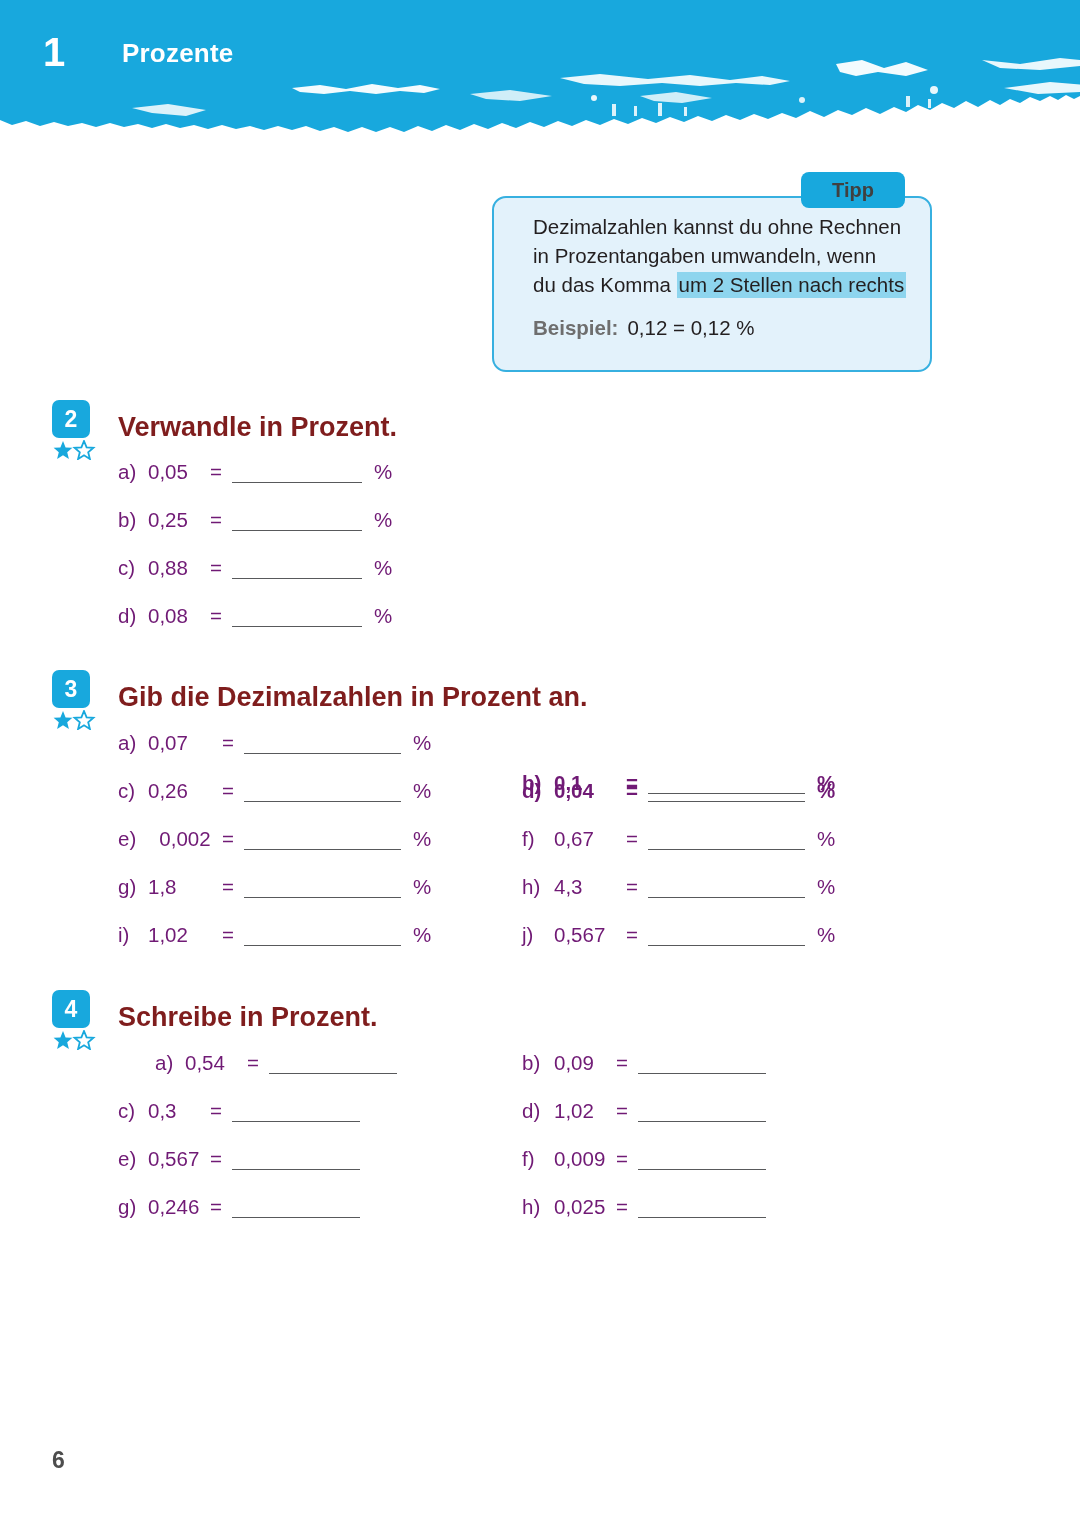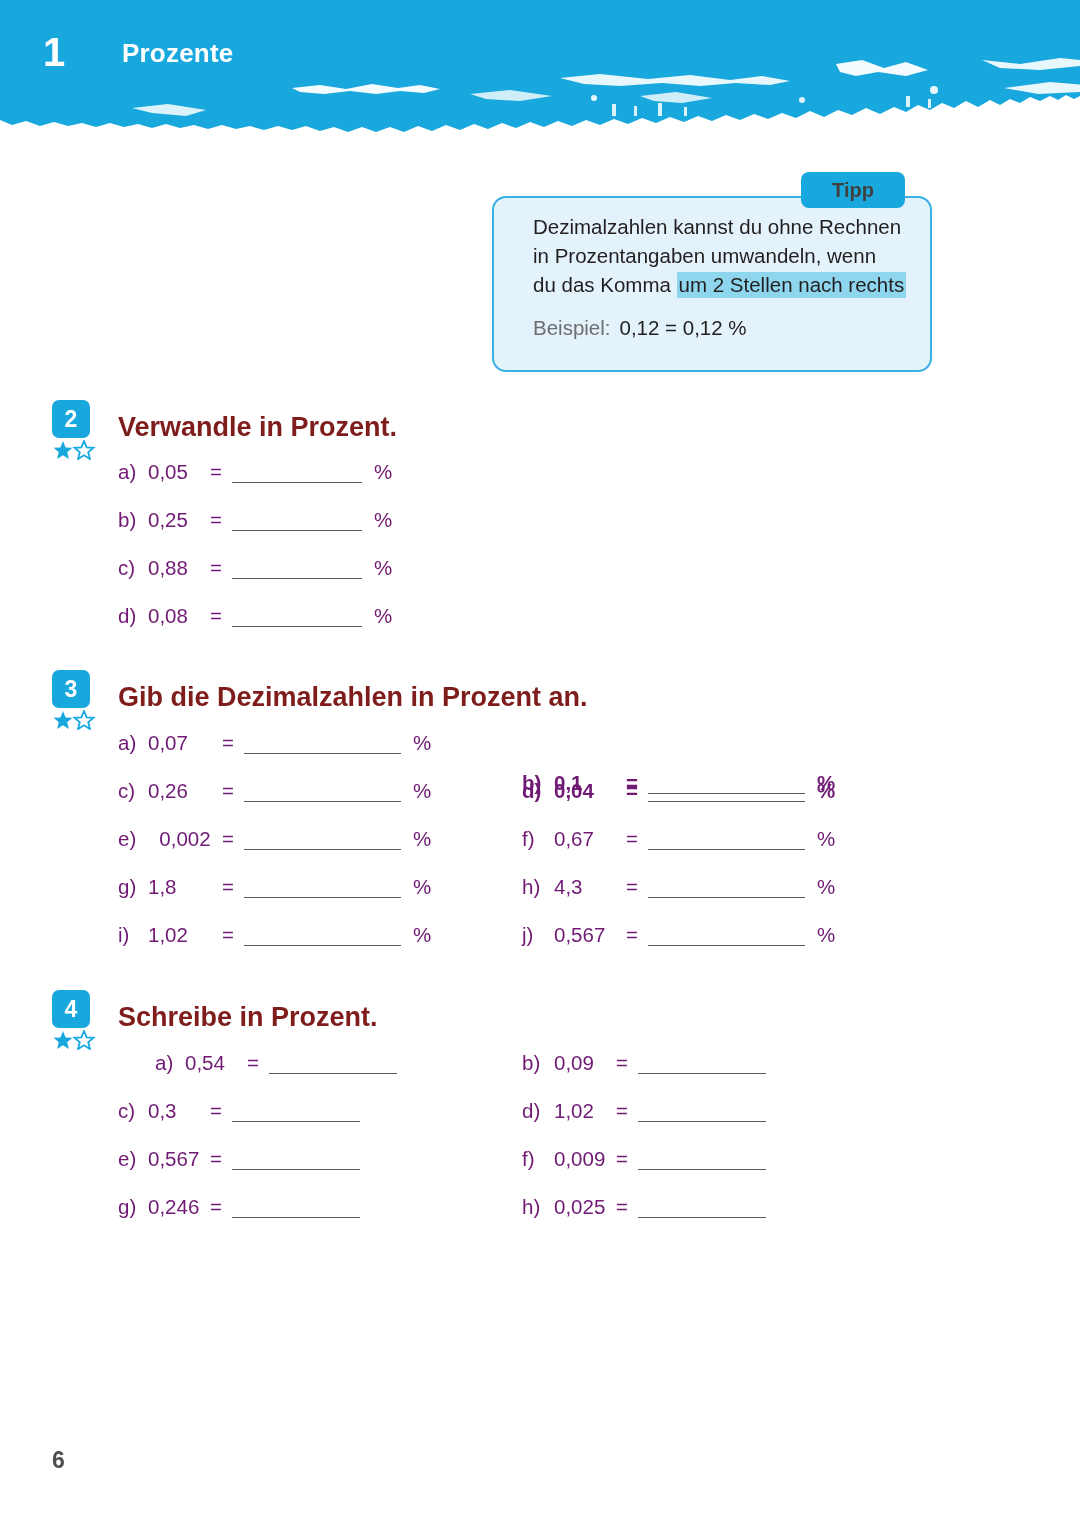--- a/index.html
+++ b/index.html
@@ -108,21 +108,21 @@
     background: #8ed5ee;
     padding: 1px 2px 2px 2px;
   }
   .tip-example {
     margin-top: 14px;
     font-size: 20.5px;
     line-height: 29px;
     white-space: nowrap;
   }
   .tip-example .lbl {
-    font-weight: normal;
+    font-weight: bold;
     color: #6e6e6e;
   }
   .tip-example .val {
     color: #231f20;
     margin-left: 9px;
   }
 
   
   .exercise {
     position: absolute;

